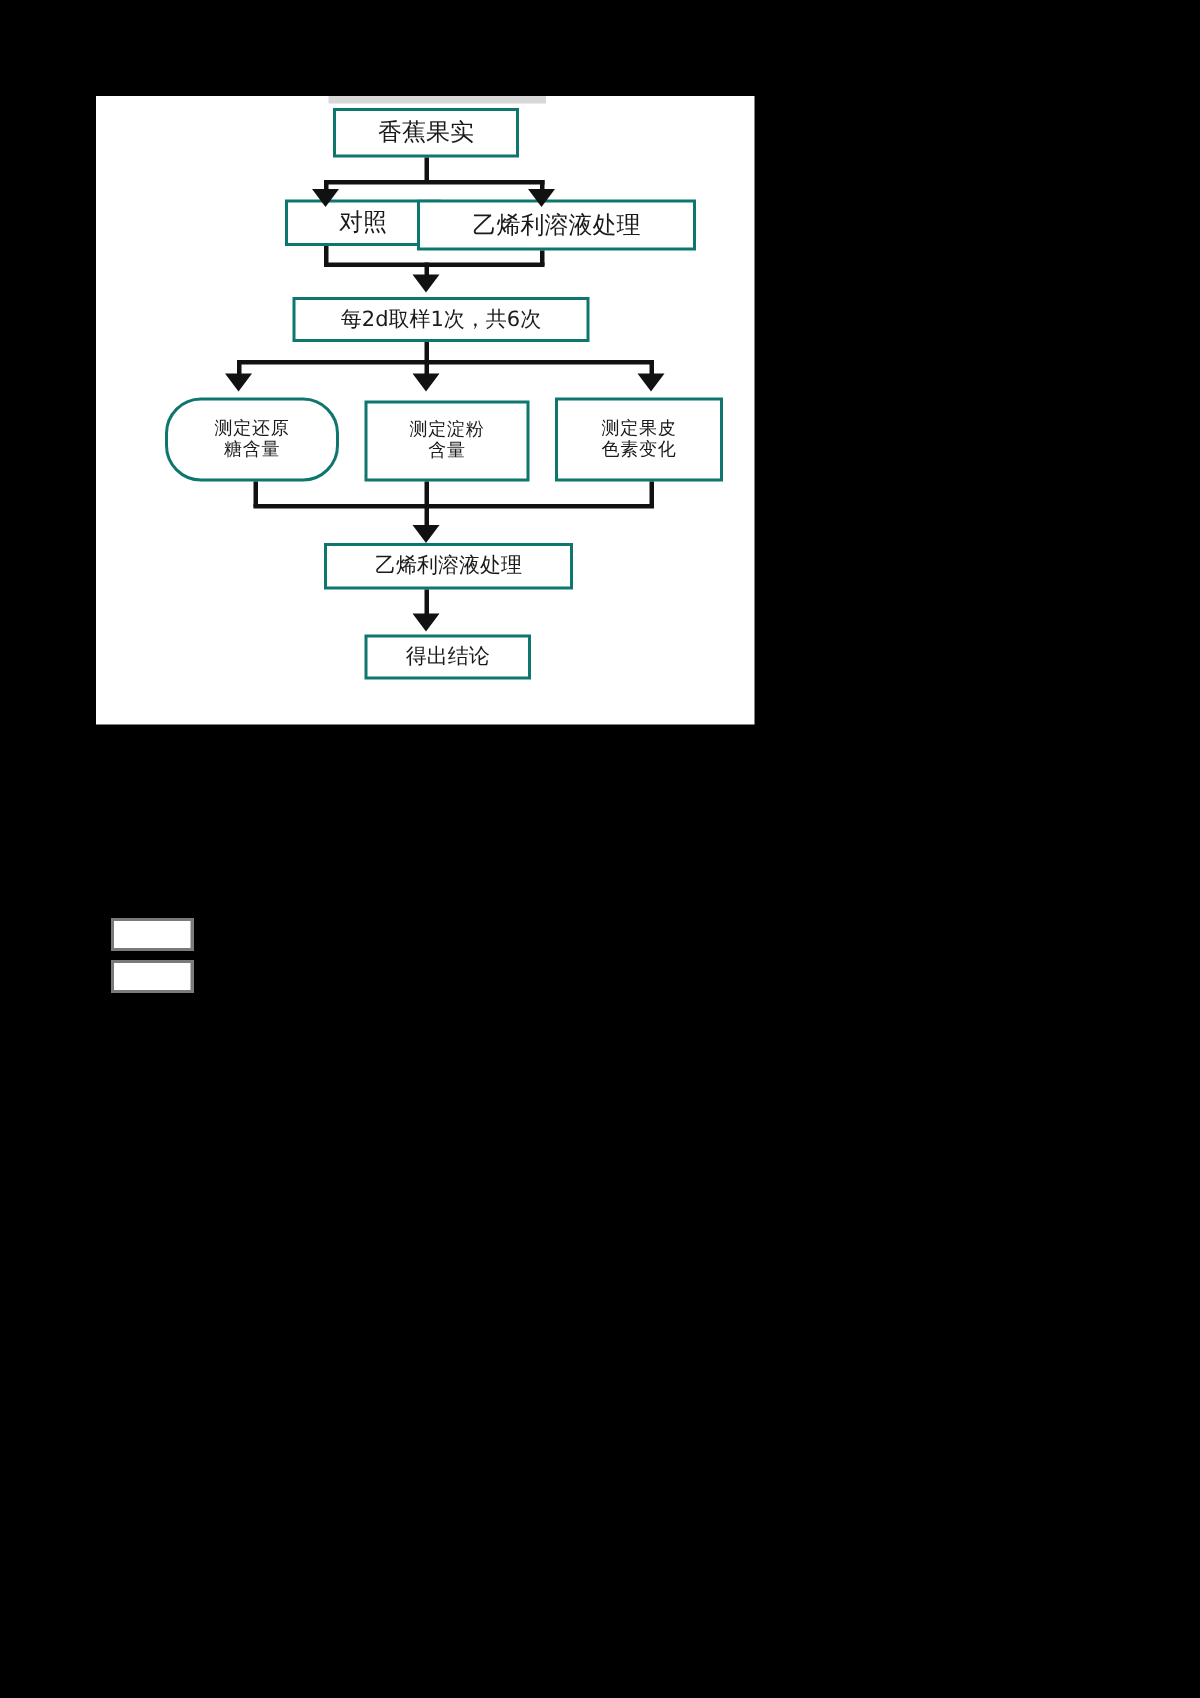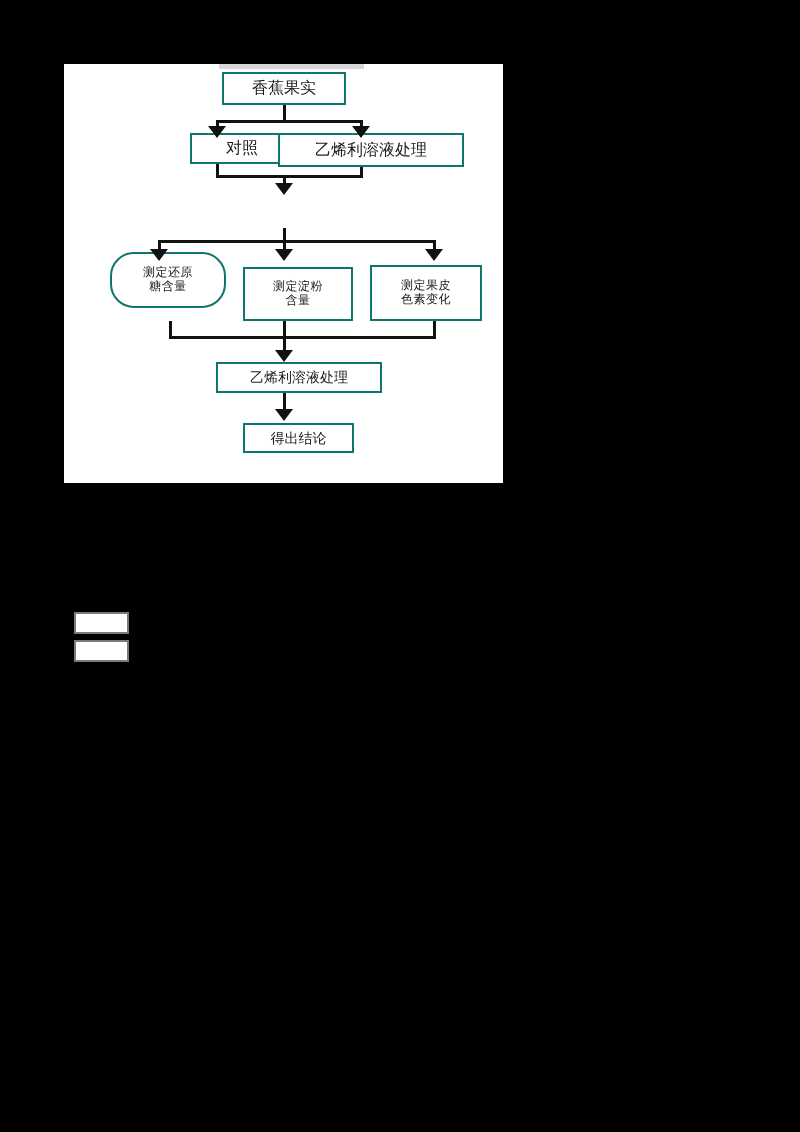--- a/index.html
+++ b/index.html
@@ -51,21 +51,21 @@
   }
   .node.big   { font-size: 16px; }
   .node.mid   { font-size: 14px; }
   .node.small { font-size: 12px; letter-spacing: .5px; }
 
   
   #node-banana      { left: 158px; top:   8px; width: 124px; height: 33px; }
   #node-control     { left: 101px; top:  69px; width: 104px; height: 31px; margin-left: 25px; }
   #node-ethephon    { left: 214px; top:  69px; width: 186px; height: 34px; }
   #node-sampling    { left: 131px; top: 134px; width: 198px; height: 30px; }
-  #node-sugar       { left:  46px; top: 188px; width: 116px; height: 56px; border-radius: 24px; }
+  #node-sugar       { left:  46px; top: 201px; width: 116px; height: 56px; border-radius: 24px; }
   #node-starch      { left: 179px; top: 203px; width: 110px; height: 54px; }
   #node-pigment     { left: 306px; top: 201px; width: 112px; height: 56px; }
   #node-analysis    { left: 152px; top: 298px; width: 166px; height: 31px; }
   #node-conclusion  { left: 179px; top: 359px; width: 111px; height: 30px; }
 
   
   .vline, .hline {
     position: absolute;
     background: #111111;
   }
@@ -143,20 +143,21 @@
 <div id="flowchart-panel">
 
   <div id="panel-top-band"></div>
 
   <div class="node big" id="node-banana">香蕉果实</div>
 
   <div class="node big" id="node-control">对照</div>
 
   <div class="node big" id="node-ethephon">乙烯利溶液处理</div>
 
+  <div class="node mid" id="node-sampling">每2d取样1次，共6次</div>
 
   <div class="node small" id="node-sugar">测定还原
 糖含量</div>
 
   <div class="node small" id="node-pigment">测定果皮
 色素变化</div>
 
   <div class="node small" id="node-starch">测定淀粉
 含量</div>
 

